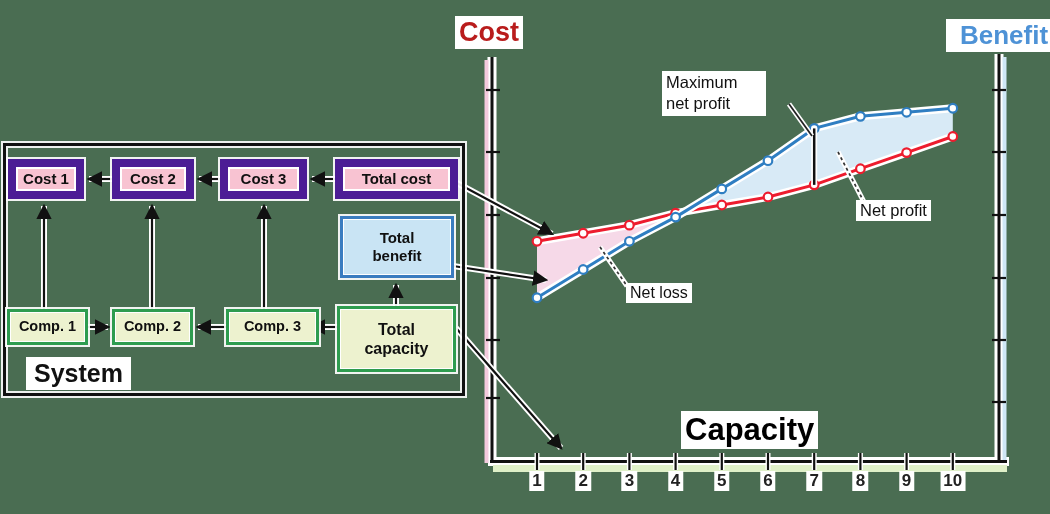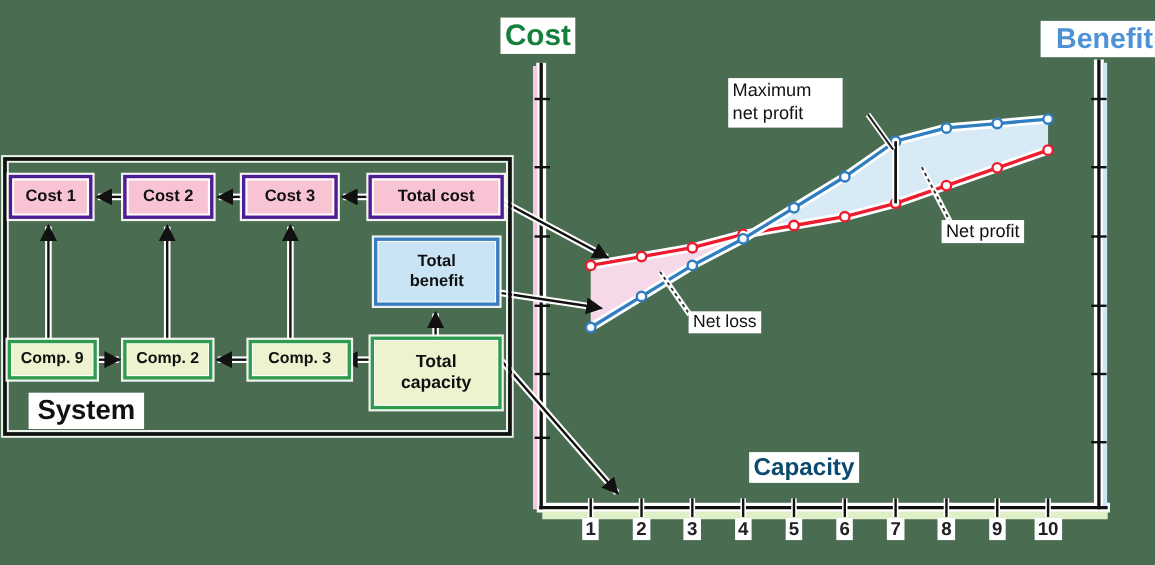--- a/index.html
+++ b/index.html
@@ -9,39 +9,39 @@
     font-family:"Liberation Sans", sans-serif;
   }
   #overlay-svg { position:absolute; left:0; top:0; z-index:1; }
 
   
   .box {
     position:absolute; z-index:2; box-sizing:border-box;
     display:flex; align-items:center; justify-content:center;
     font-weight:bold; color:#101010; text-align:center; line-height:1.2;
   }
-  .red-box   { border:3px solid #4c1d95; background:#f8c3d2; font-size:15px;
+  .red-box   { border:8px solid #4c1d95; background:#f8c3d2; font-size:15px;
                box-shadow: inset 0 0 0 2px #ffffff, 0 0 0 2px rgba(255,255,255,.92); }
   .green-box { border:3px solid #2e9c4f; background:#edf2cf; font-size:14.5px;
                box-shadow: inset 0 0 0 1px #ffffff, 0 0 0 2px rgba(255,255,255,.92); }
   .blue-box  { border:3px solid #3a7cc0; background:#c9e4f4; font-size:15px;
                box-shadow: inset 0 0 0 1px #ffffff, 0 0 0 2px rgba(255,255,255,.92); }
   #system-box {
     position:absolute; left:3px; top:143px; width:462px; height:253px;
     border:3px solid #111; box-sizing:border-box; z-index:1;
     box-shadow: 0 0 0 2px rgba(255,255,255,.9), inset 0 0 0 2px rgba(255,255,255,.9);
   }
 
   
   .chip { position:absolute; z-index:3; background:#ffffff; color:#111;
           padding:1px 4px; white-space:nowrap; }
   #system-label   { left:26px;  top:357px; font-size:25px; font-weight:bold; padding:2px 8px; }
-  #cost-label     { left:455px; top:16px;  font-size:27px; font-weight:bold; color:#15803d; }
+  #cost-label     { left:455px; top:16px;  font-size:27px; font-weight:bold; color:#b91c1c; }
   #benefit-label  { left:946px; top:19px;  font-size:26px; font-weight:bold; color:#4e92d6;padding-left:14px; }
-  #capacity-label { left:681px; top:411px; font-size:22px; font-weight:bold; color:#0c4a6e; }
+  #capacity-label { left:681px; top:411px; font-size:31px; font-weight:bold; color:#000000; }
   #max-net-profit-label { left:662px; top:71px; font-size:16.5px; width:96px;
                           white-space:normal; line-height:1.3; }
   #net-profit-label { left:856px; top:200px; font-size:16.5px; }
   #net-loss-label   { left:626px; top:283px; font-size:16px; }
   .xtick-label { top:471px; font-size:17px; font-weight:bold; color:#222;
                  transform:translateX(-50%); padding:0 3px; }
 </style>
 </head>
 <body>
 
@@ -194,21 +194,21 @@
     </div>
   <div class="box red-box" style="left:335px; top:159px; width:123px; height:40px;">
       <span>Total cost</span>
     </div>
 
   <div class="box blue-box" style="left:340px; top:216px; width:114px; height:62px; padding:0 18px;">
       <span style="white-space:normal;">Total benefit</span>
     </div>
 
   <div class="box green-box" style="left:7px;   top:309px; width:81px; height:36px;">
-      <span>Comp. 9</span>
+      <span>Comp. 1</span>
     </div>
   <div class="box green-box" style="left:112px; top:309px; width:81px; height:36px;">
       <span>Comp. 2</span>
     </div>
   <div class="box green-box" style="left:226px; top:309px; width:93px; height:36px;">
       <span>Comp. 3</span>
     </div>
   <div class="box green-box" style="left:337px; top:306px; width:119px; height:66px; font-size:16px; padding:0 14px;">
       <span style="white-space:normal;">Total capacity</span>
     </div>

